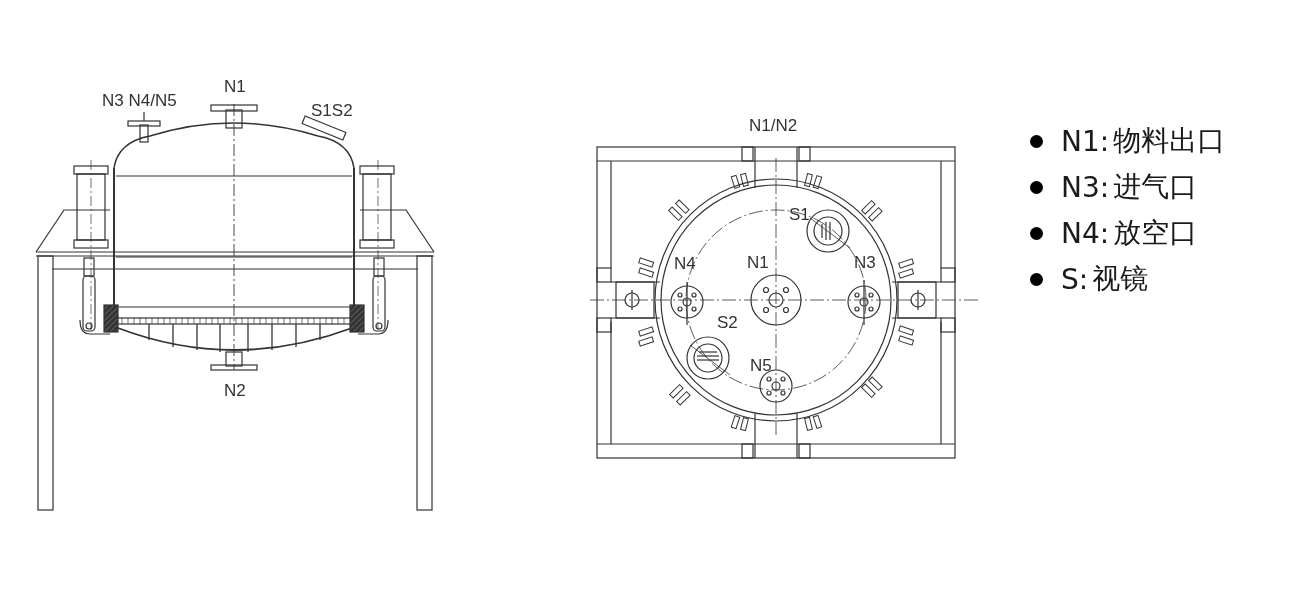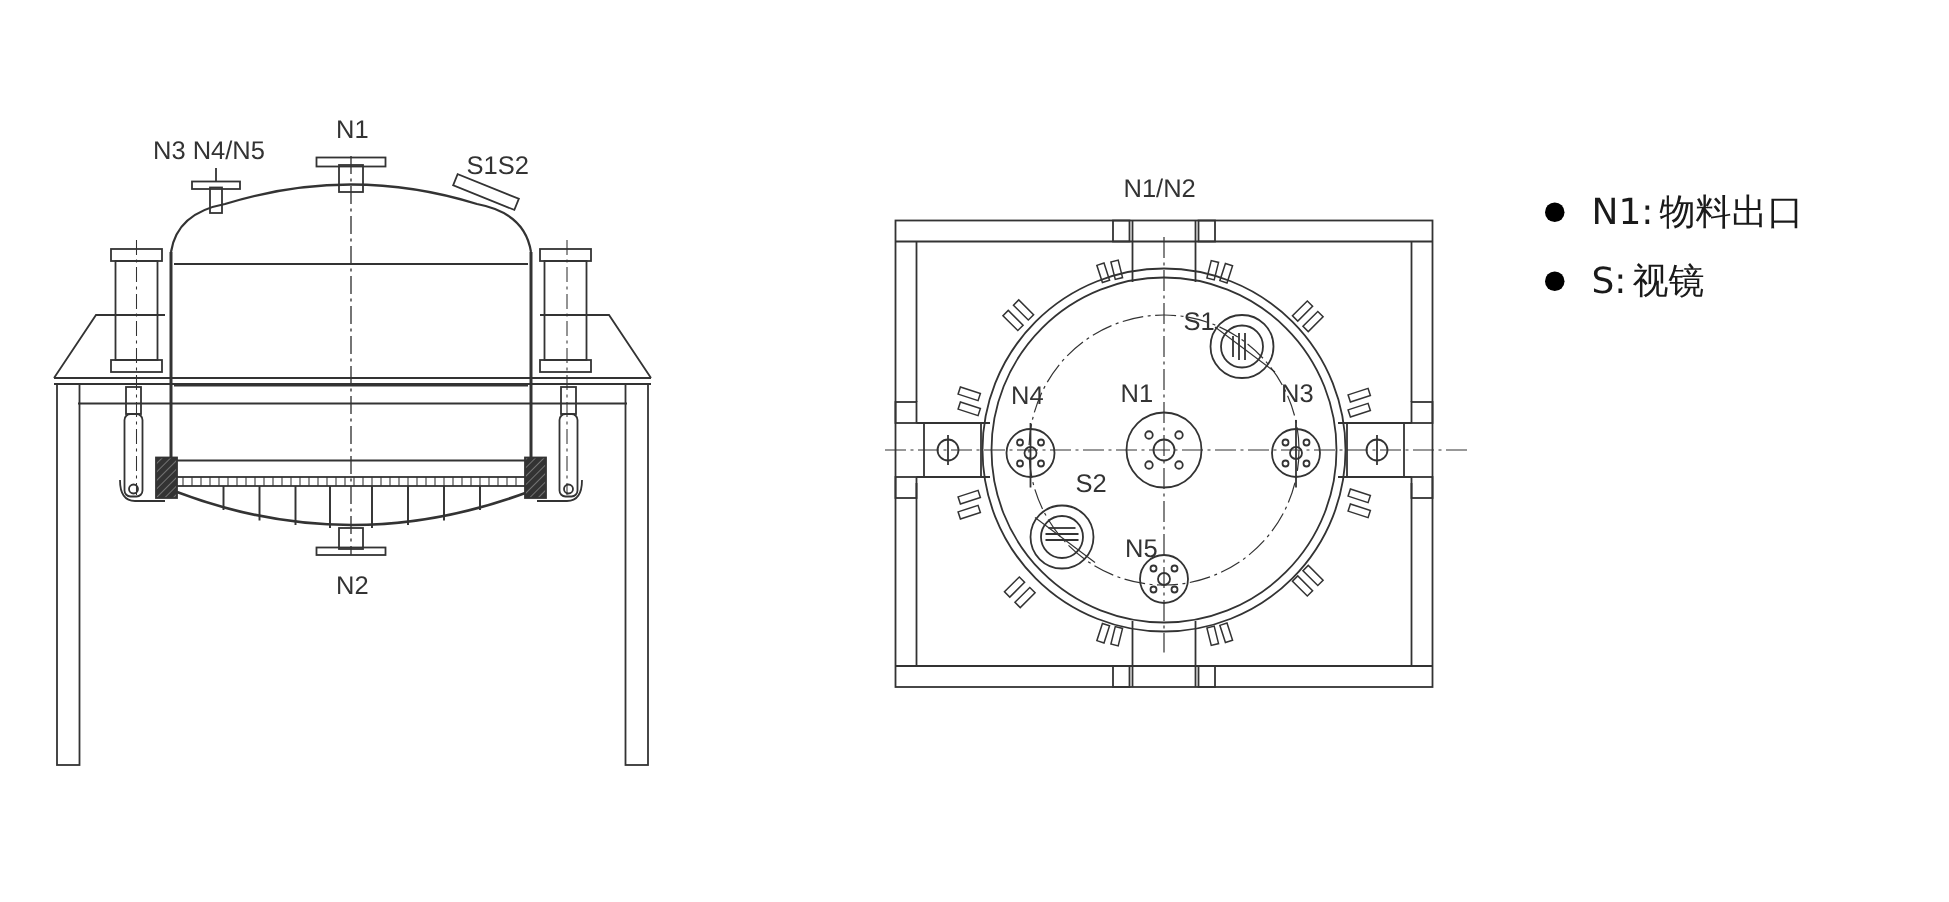--- a/index.html
+++ b/index.html
@@ -1,21 +1,21 @@
 <!DOCTYPE html>
 <html><head>
 <meta charset="utf-8">
 <style>
   html, body { margin:0; padding:0; background:#ffffff; }
   body { width:1299px; height:601px; position:relative; overflow:hidden;
          font-family:"DejaVu Sans", "Liberation Sans", sans-serif; }
   .canvas { position:absolute; left:0; top:0; width:1299px; height:601px; }
   .lbl { font-family:"Liberation Sans", "DejaVu Sans", sans-serif; font-size:17px; fill:#333; }
   .legend { position:absolute; left:1030px; top:118px; margin:0; padding:0; list-style:none; }
-  .legend li { height:46px; display:flex; align-items:center; font-size:24px; color:#1a1a1a;
+  .legend li { height:46px; display:flex; align-items:center; font-size:28px; color:#1a1a1a;
                font-family:"DejaVu Sans", "Liberation Sans", sans-serif; }
   .legend .dot { width:13px; height:13px; border-radius:50%; background:#000; margin-right:18px; flex:none; }
   .legend .code { margin-right:4px; }
 </style>
 </head>
 <body>
 
 <svg class="canvas" viewBox="0 0 1299 601" xmlns="http://www.w3.org/2000/svg">
   <defs>
     <pattern id="hatch" width="4" height="4" patternUnits="userSpaceOnUse" patternTransform="rotate(45)">
@@ -286,16 +286,26 @@
 </svg>
 
 <ul class="legend">
   <li>
     <span class="dot"></span>
     <span class="code">N1:</span>
     <span>物料出口</span>
   </li>
   <li>
     <span class="dot"></span>
+    <span class="code">N3:</span>
+    <span>进气口</span>
+  </li>
+  <li>
+    <span class="dot"></span>
+    <span class="code">N4:</span>
+    <span>放空口</span>
+  </li>
+  <li>
+    <span class="dot"></span>
     <span class="code">S:</span>
     <span>视镜</span>
   </li>
 </ul>
 
 </body></html>

